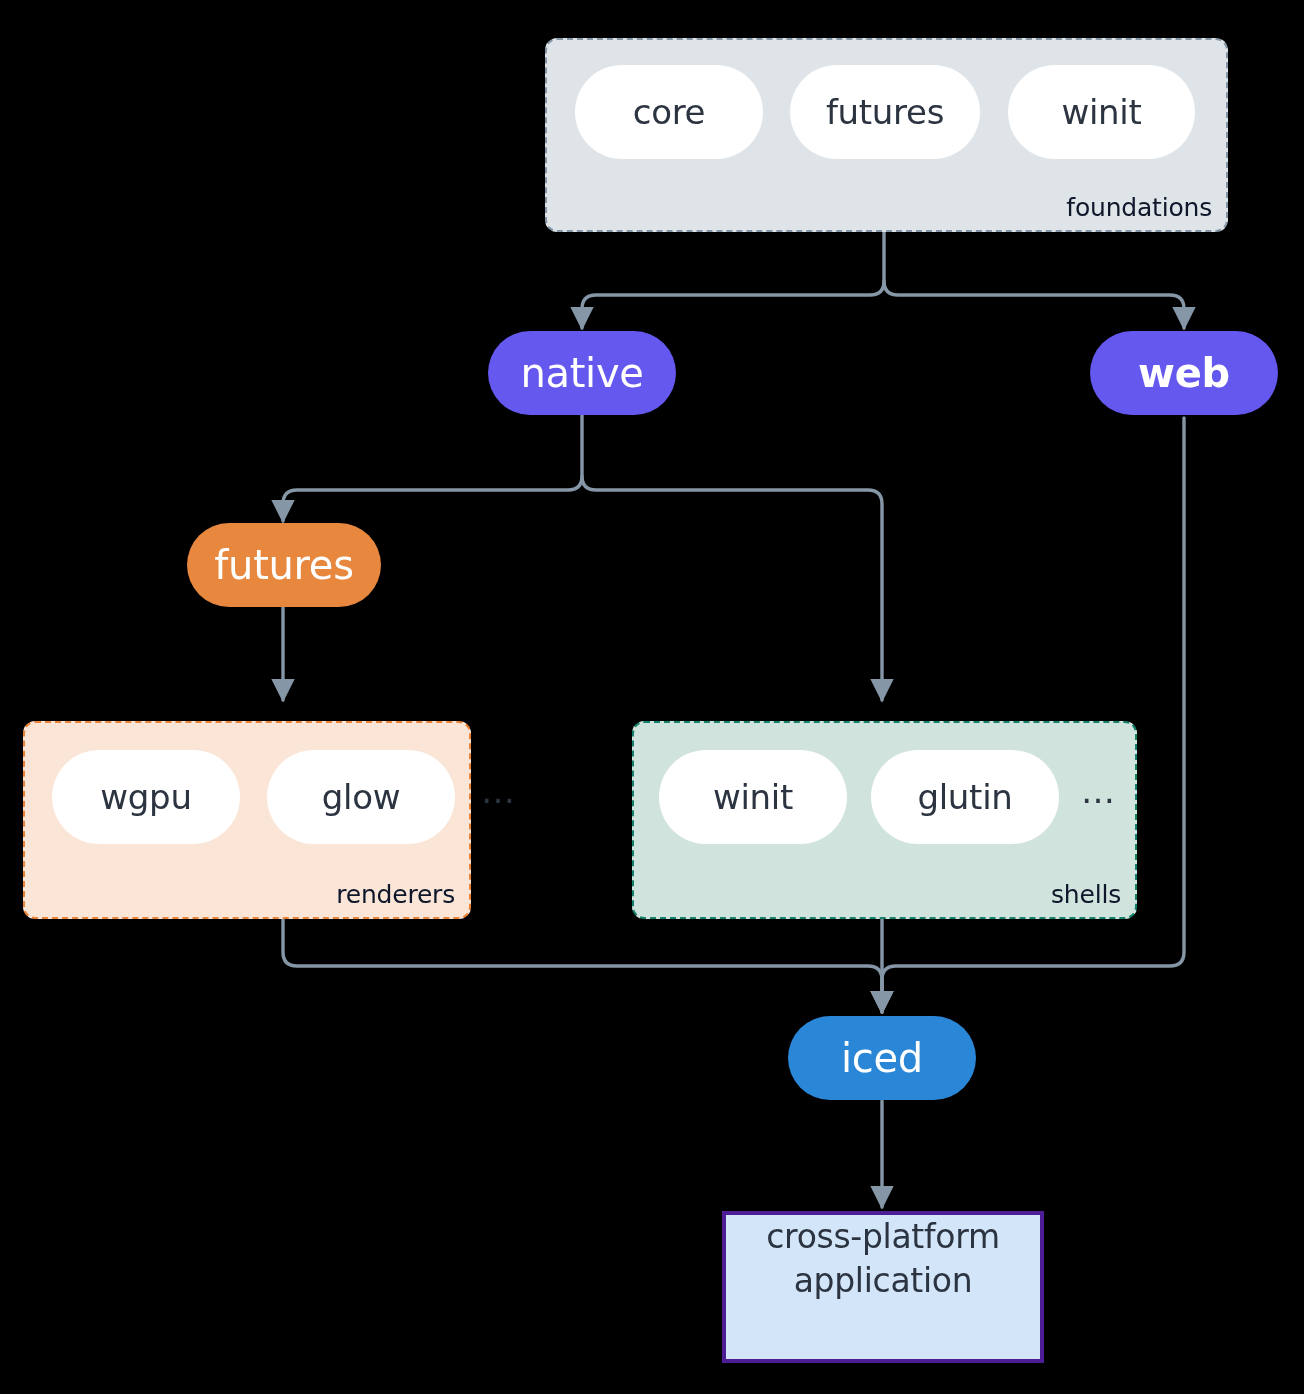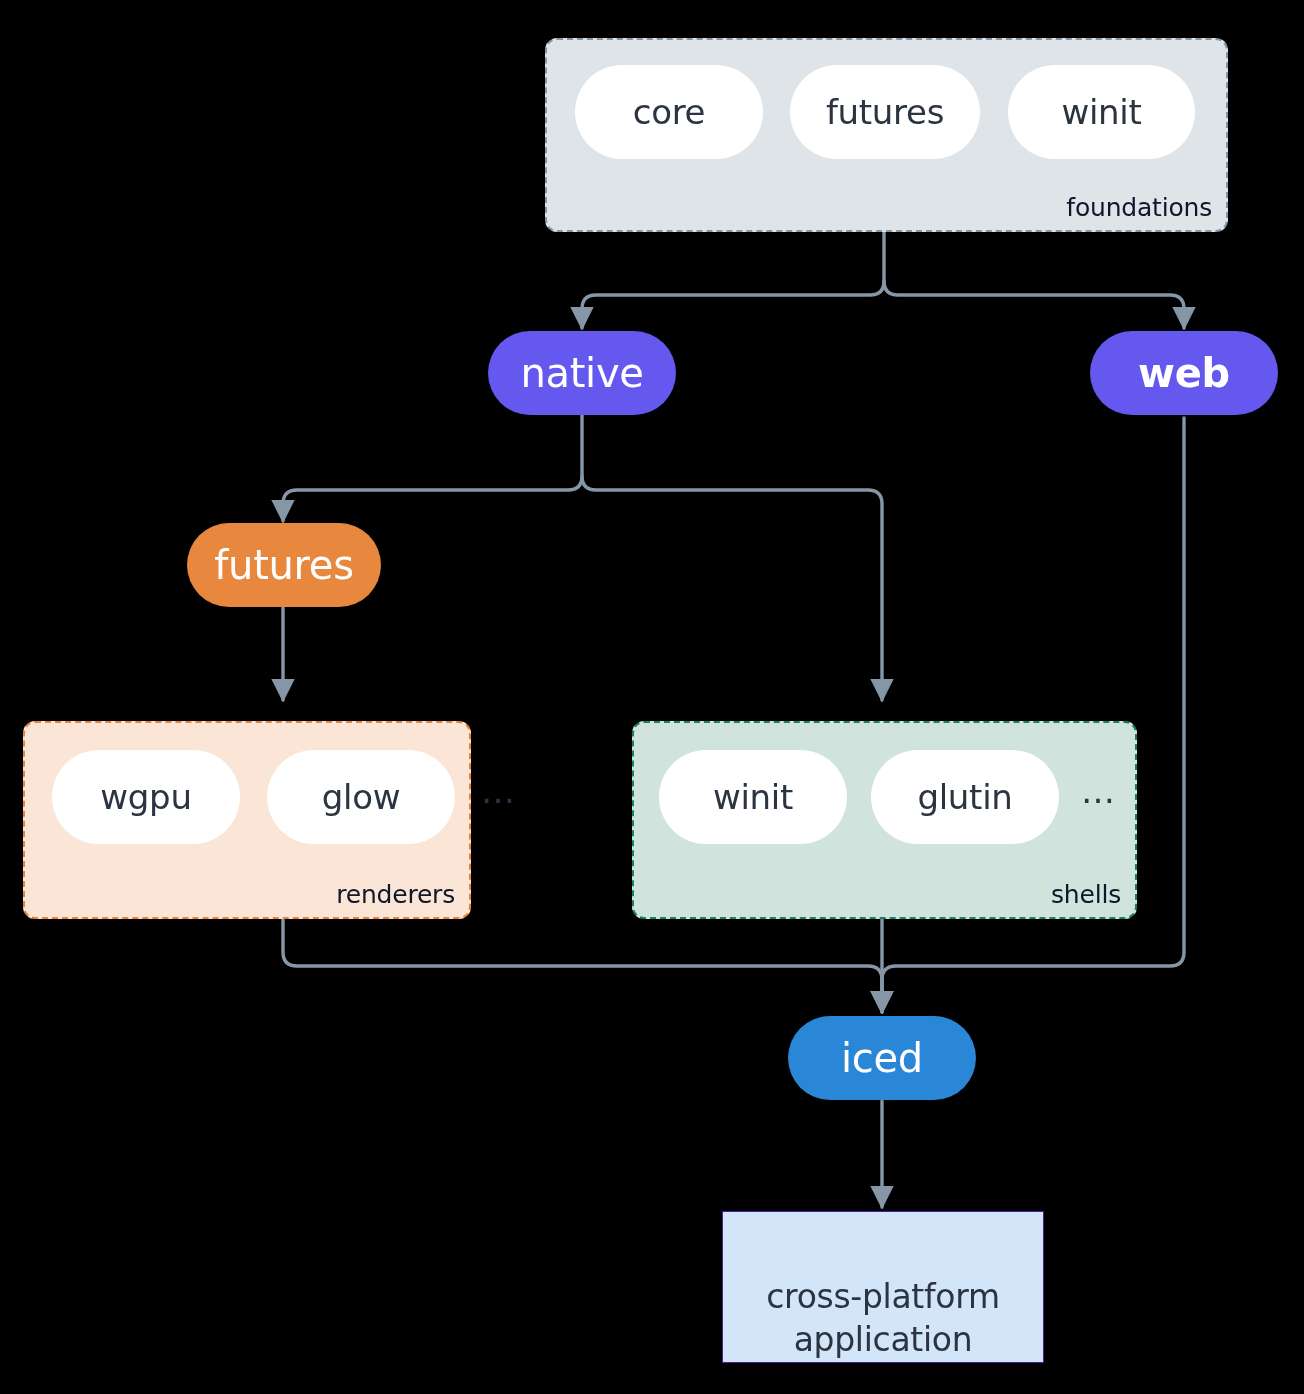--- a/index.html
+++ b/index.html
@@ -77,22 +77,22 @@
     font-size: 40px;
     white-space: nowrap;
     letter-spacing: -0.3px;
   }
   .rect-node {
     position: absolute;
     box-sizing: border-box;
     display: flex;
     flex-direction: column;
     align-items: center;
-    justify-content: flex-end;
-    border: 1px solid #4c1d95;
+    justify-content: flex-start;
+    border: 4px solid #4c1d95;
     background: #d3e5f8;
     color: #2b3440;
     font-size: 33px;
     line-height: 1.32;
     letter-spacing: -0.3px;
   }
 </style>
 </head>
 <body>
 

